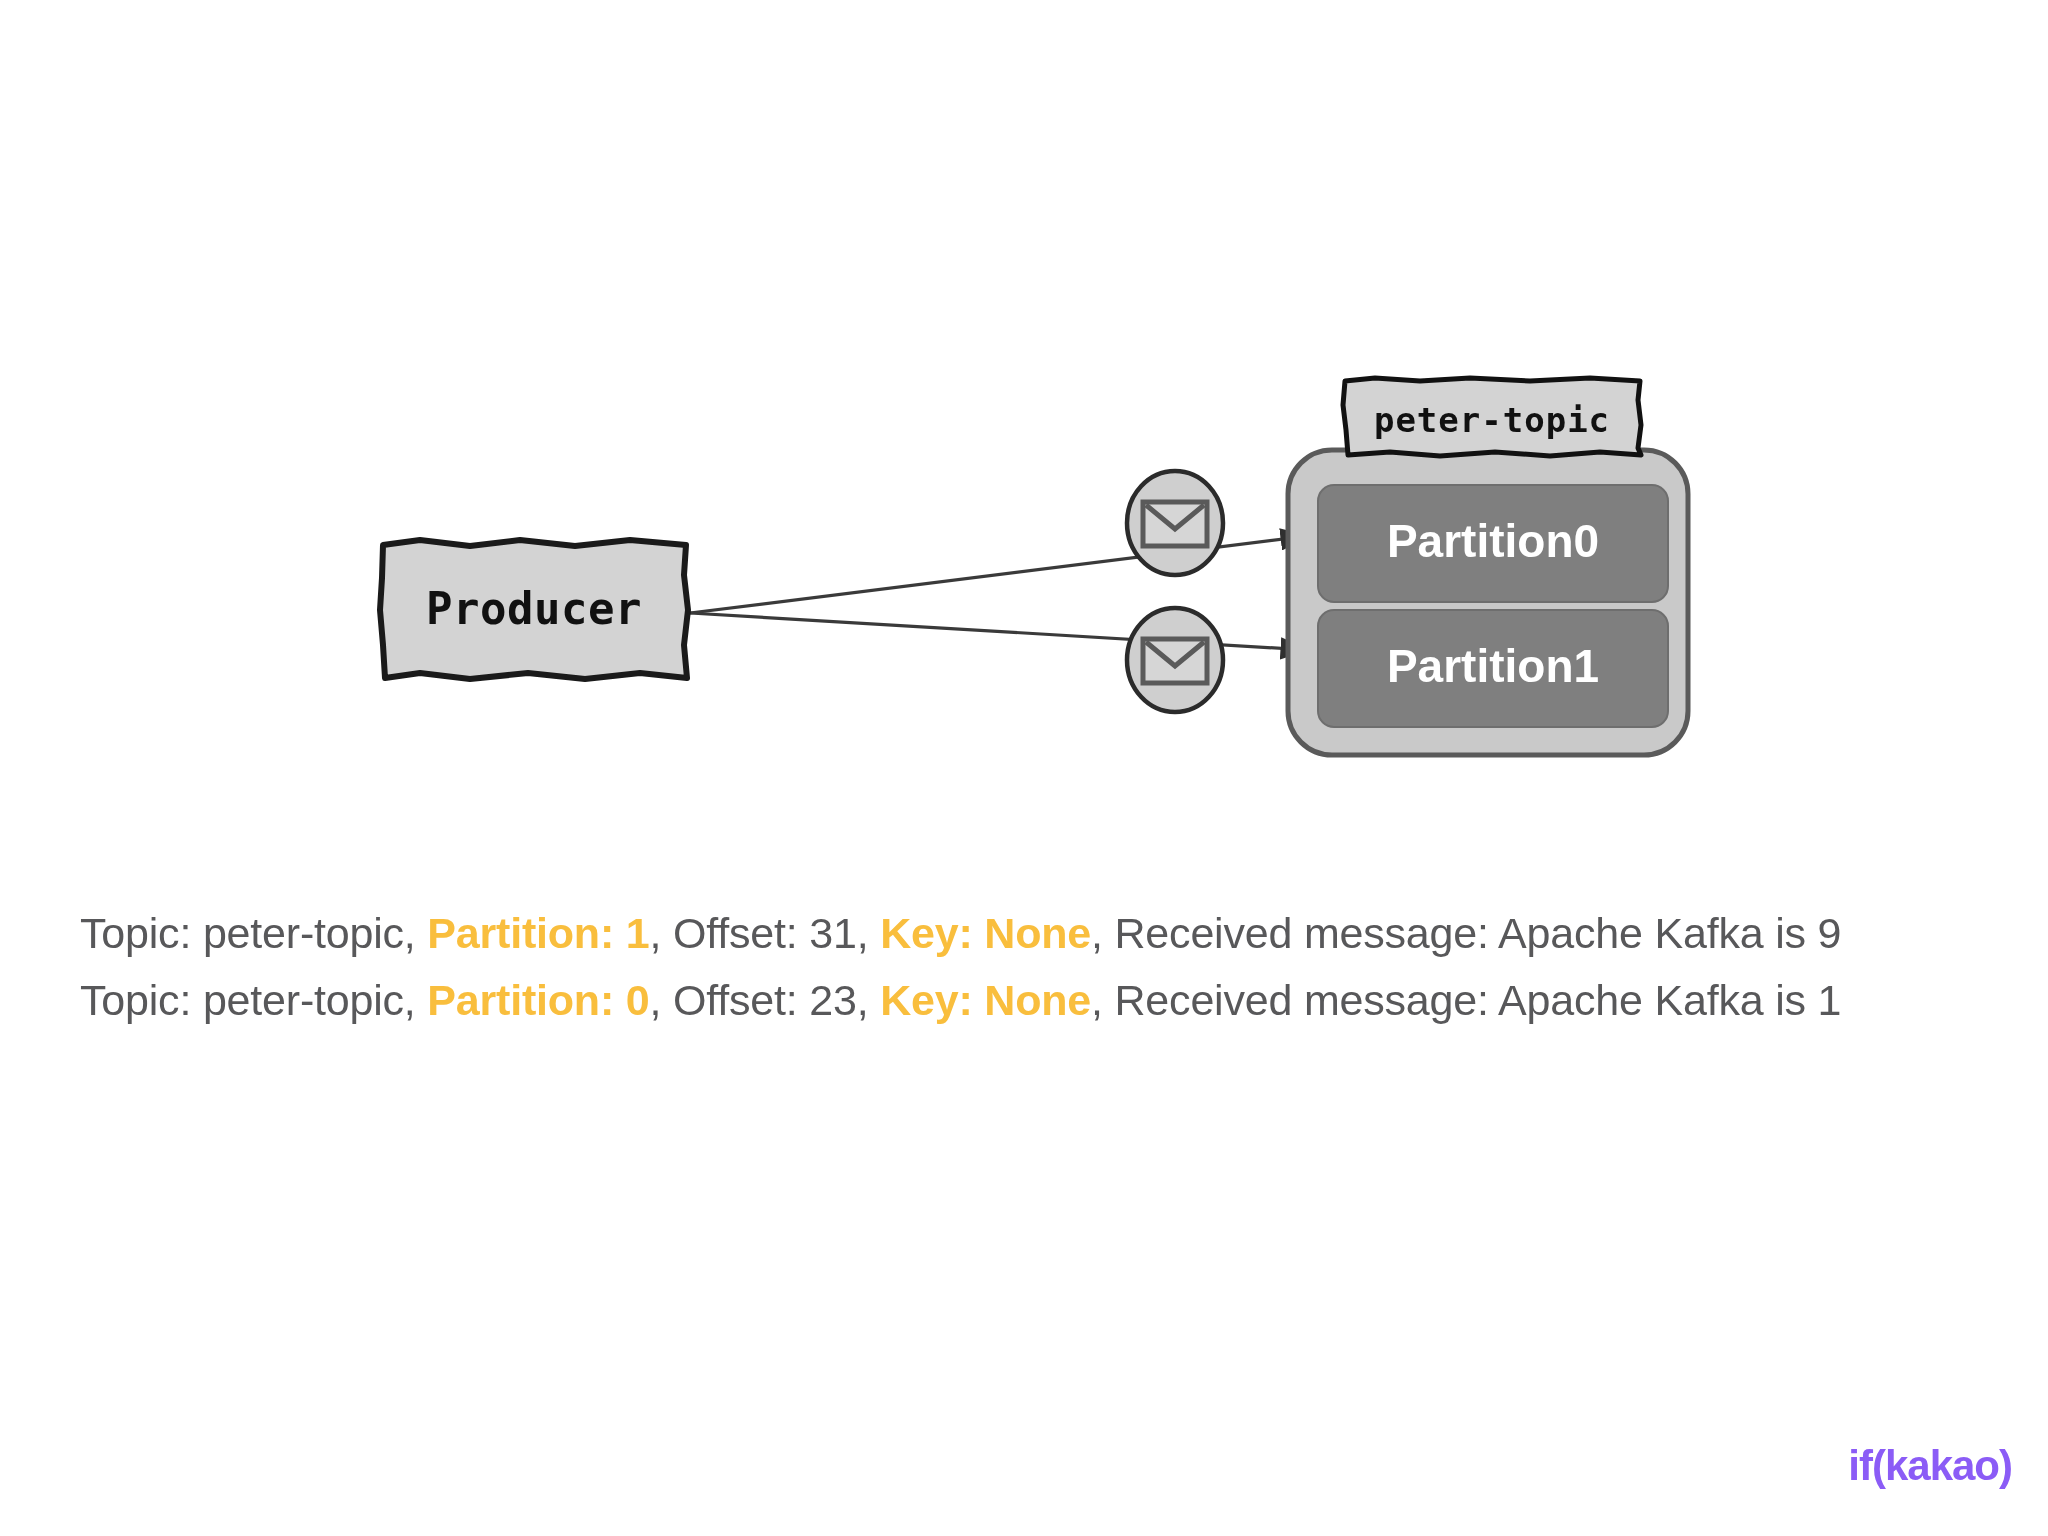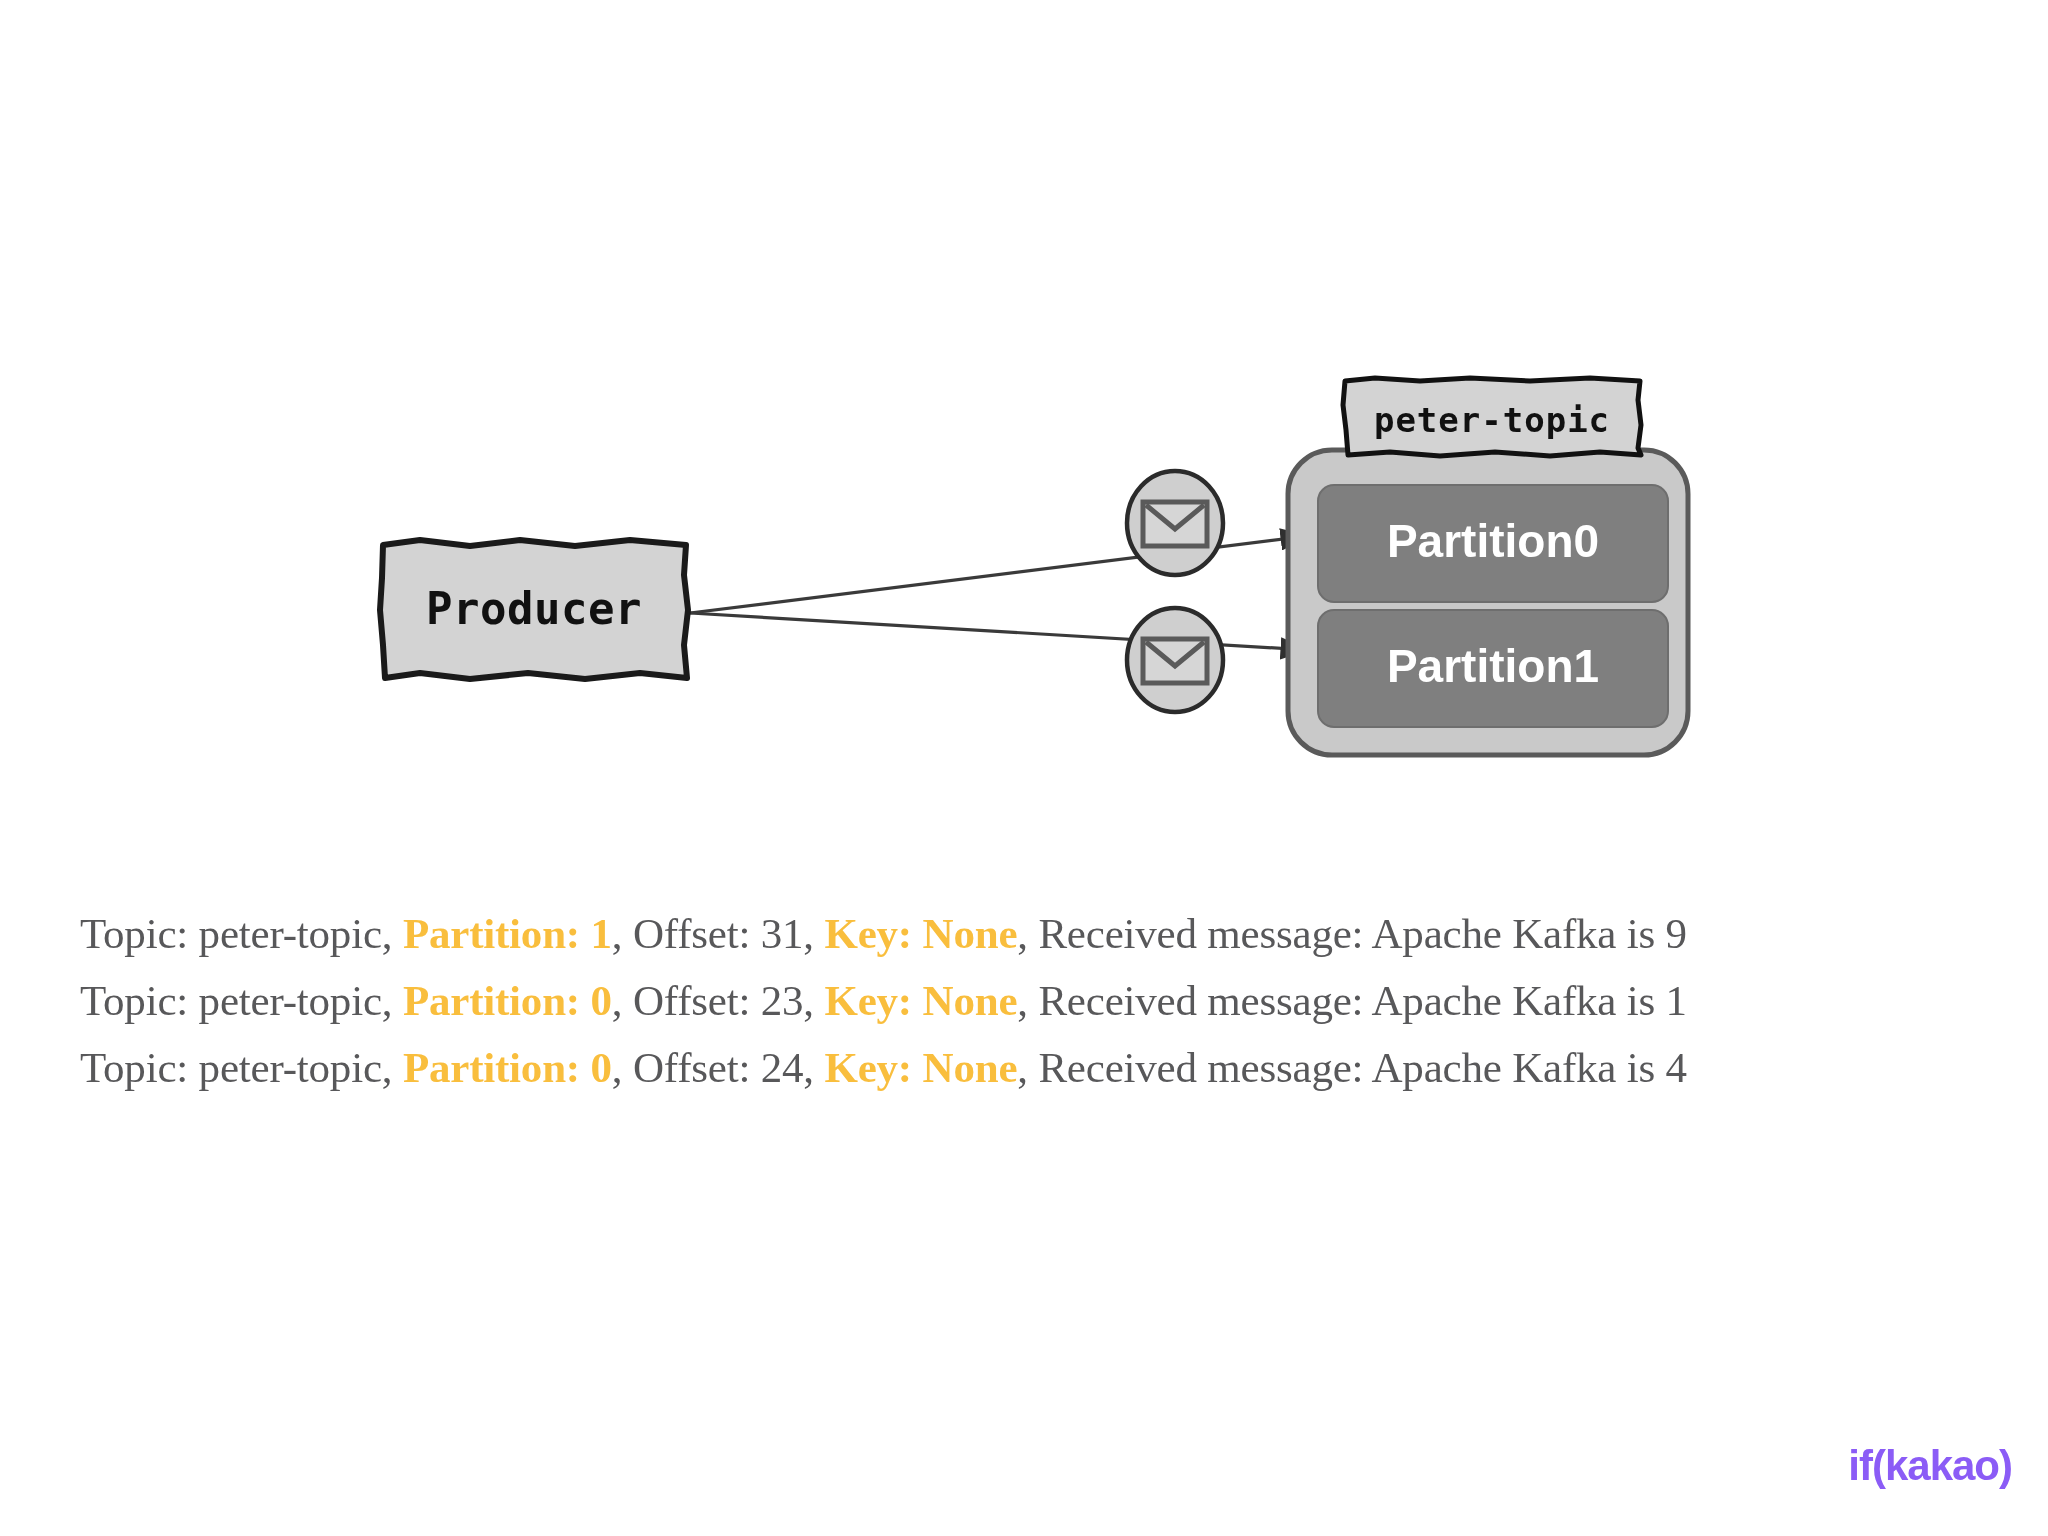--- a/index.html
+++ b/index.html
@@ -48,21 +48,21 @@
   }
 
   
   #log-lines {
     position: absolute;
     left: 80px;
     top: 900px;
     width: 1900px;
   }
   .log-line {
-    font-family: Liberation Serif, serif;
+    font-family: Liberation Sans, sans-serif;
     font-size: 43px;
     line-height: 67px;
     color: #58585a;
     white-space: nowrap;
     letter-spacing: -0.2px;
   }
   .hl {
     color: #f9be3d;
     font-weight: 700;
   }
@@ -151,22 +151,19 @@
 
     <div class="log-line">
       <span>Topic: peter-topic, </span><span class="hl">Partition: 1</span><span>, Offset: 31, </span><span class="hl">Key: None</span><span>, Received message: Apache Kafka is 9</span>
     </div>
 
 
     <div class="log-line">
       <span>Topic: peter-topic, </span><span class="hl">Partition: 0</span><span>, Offset: 23, </span><span class="hl">Key: None</span><span>, Received message: Apache Kafka is 1</span>
     </div>
 
-    <div class="log-line">
-      <span>Topic: peter-topic, </span><span class="hl">Partition: 0</span><span>, Offset: 24, </span><span class="hl">Key: None</span><span>, Received message: Apache Kafka is 4</span>
-    </div>
 
 
   </div>
 
   <div id="footer-logo">if(kakao)</div>
 
 </div>
 
 </body></html>

